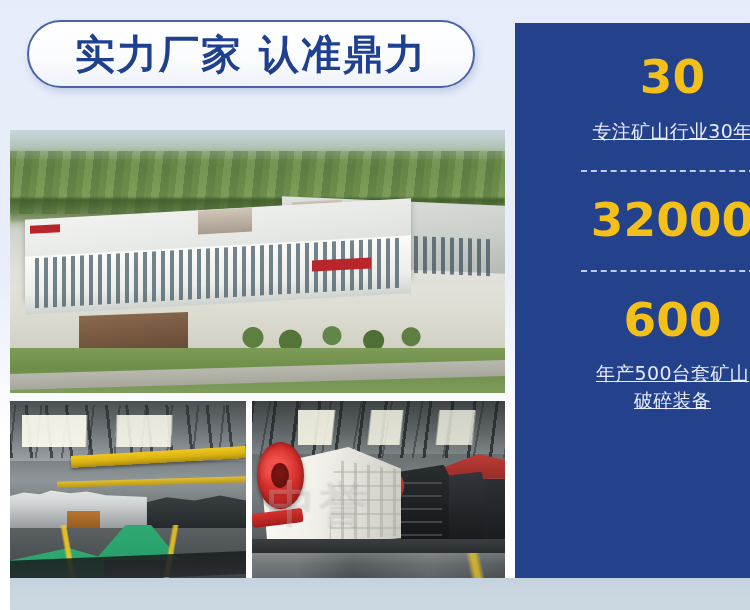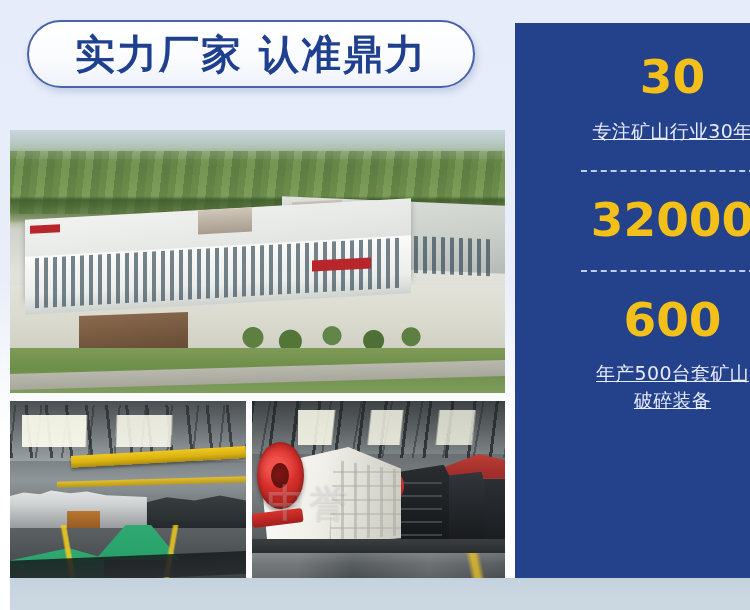--- a/index.html
+++ b/index.html
@@ -356,21 +356,21 @@
     position: absolute; left: 0; top: 86%; width: 100%; height: 14%;
     background: linear-gradient(92deg, rgba(255,255,255,.16) 0 18%, rgba(255,255,255,0) 40%, rgba(255,255,255,.12) 70%, rgba(255,255,255,0) 100%);
   }
   #cr-floor-yellowline {
     position: absolute; left: 76%; top: 86%; width: 24%; height: 14%;
     background: linear-gradient(78deg, rgba(228,190,40,0) 40%, rgba(228,190,40,.8) 48% 54%, rgba(228,190,40,0) 62%);
   }
   #cr-watermark {
     position: absolute; left: 6%; top: 46%; width: 52%; height: 24%;
     display: flex; align-items: center; justify-content: flex-start;
-    font-size: 38px; font-weight: bold; color: rgba(255,255,255,.22);
+    font-size: 48px; font-weight: bold; color: rgba(255,255,255,.22);
     letter-spacing: 4px;
     text-shadow: 0 1px 2px rgba(0,0,0,.12);
     pointer-events: none;
   }
 
   
   #stats-panel {
     position: absolute;
     left: 515px;
     top: 23px;

